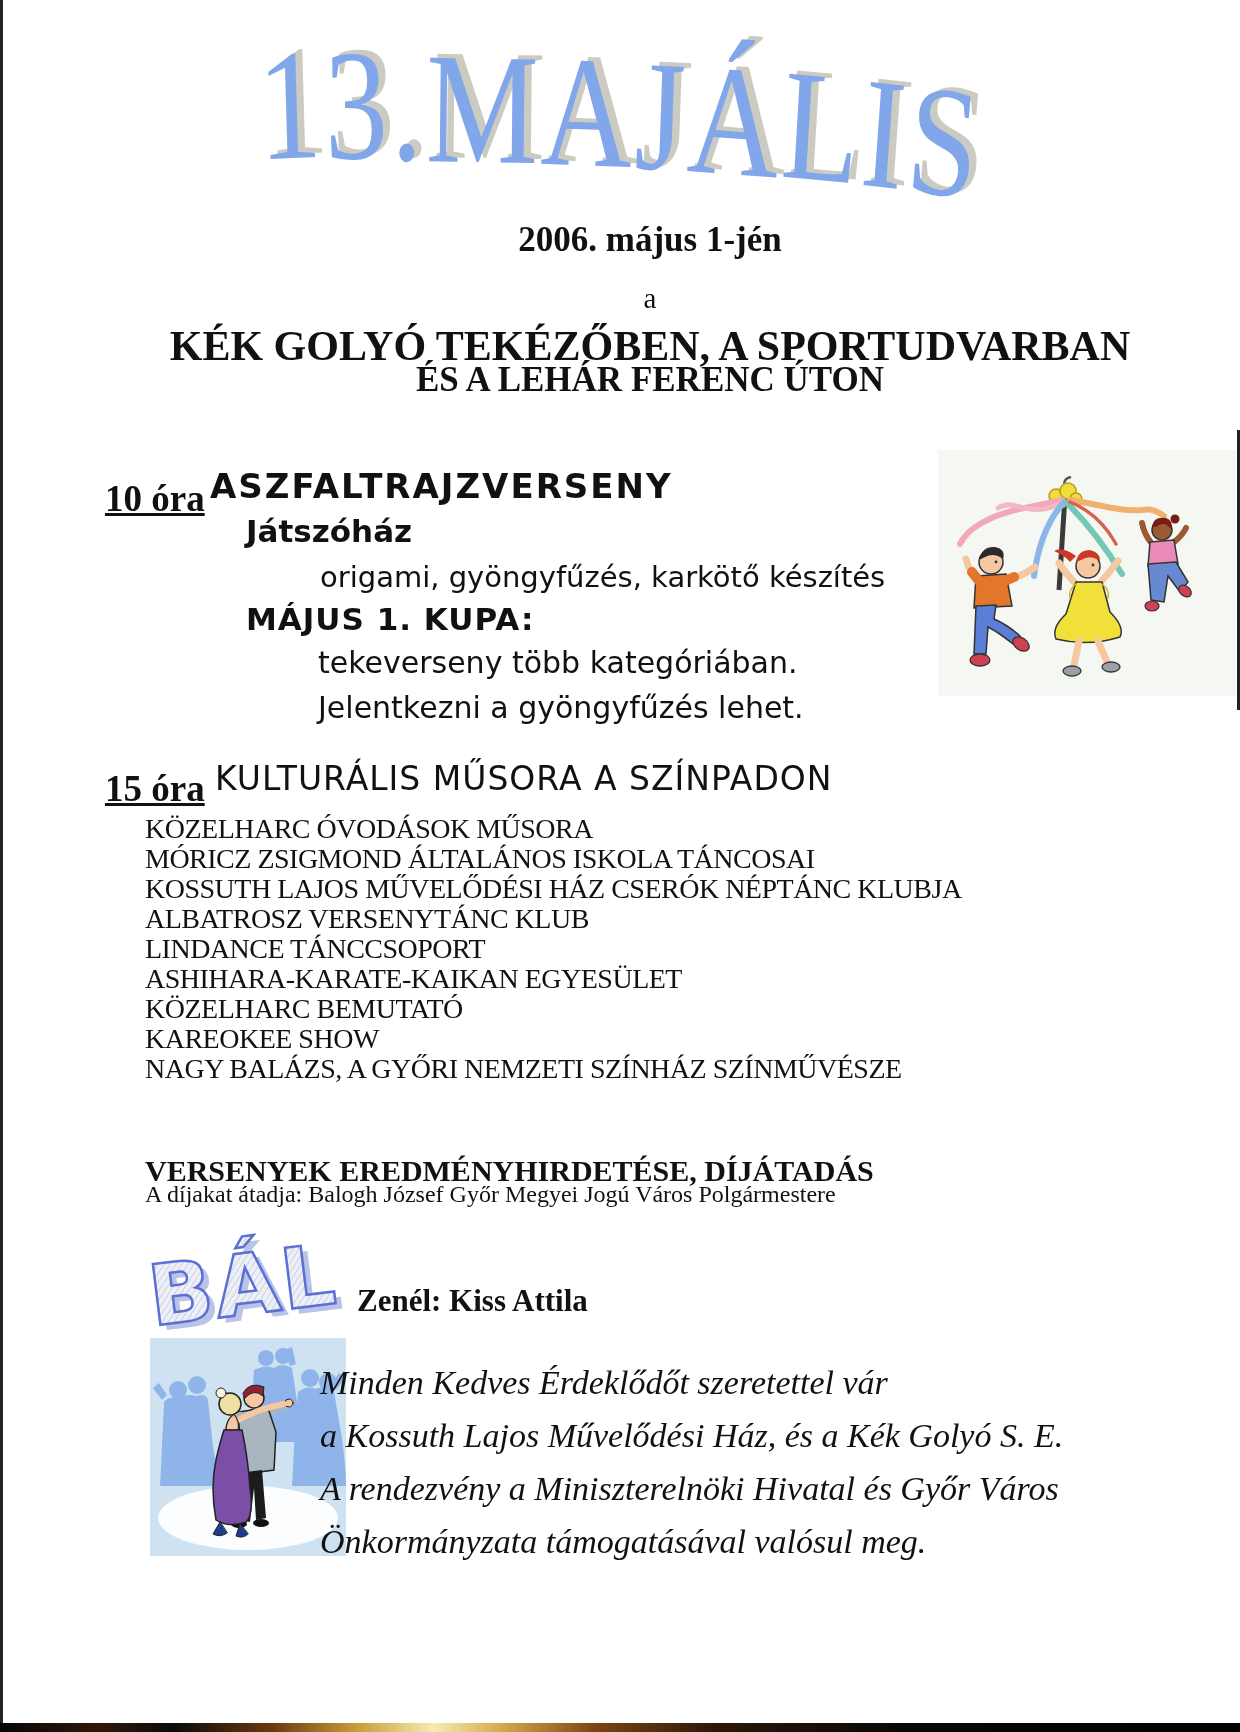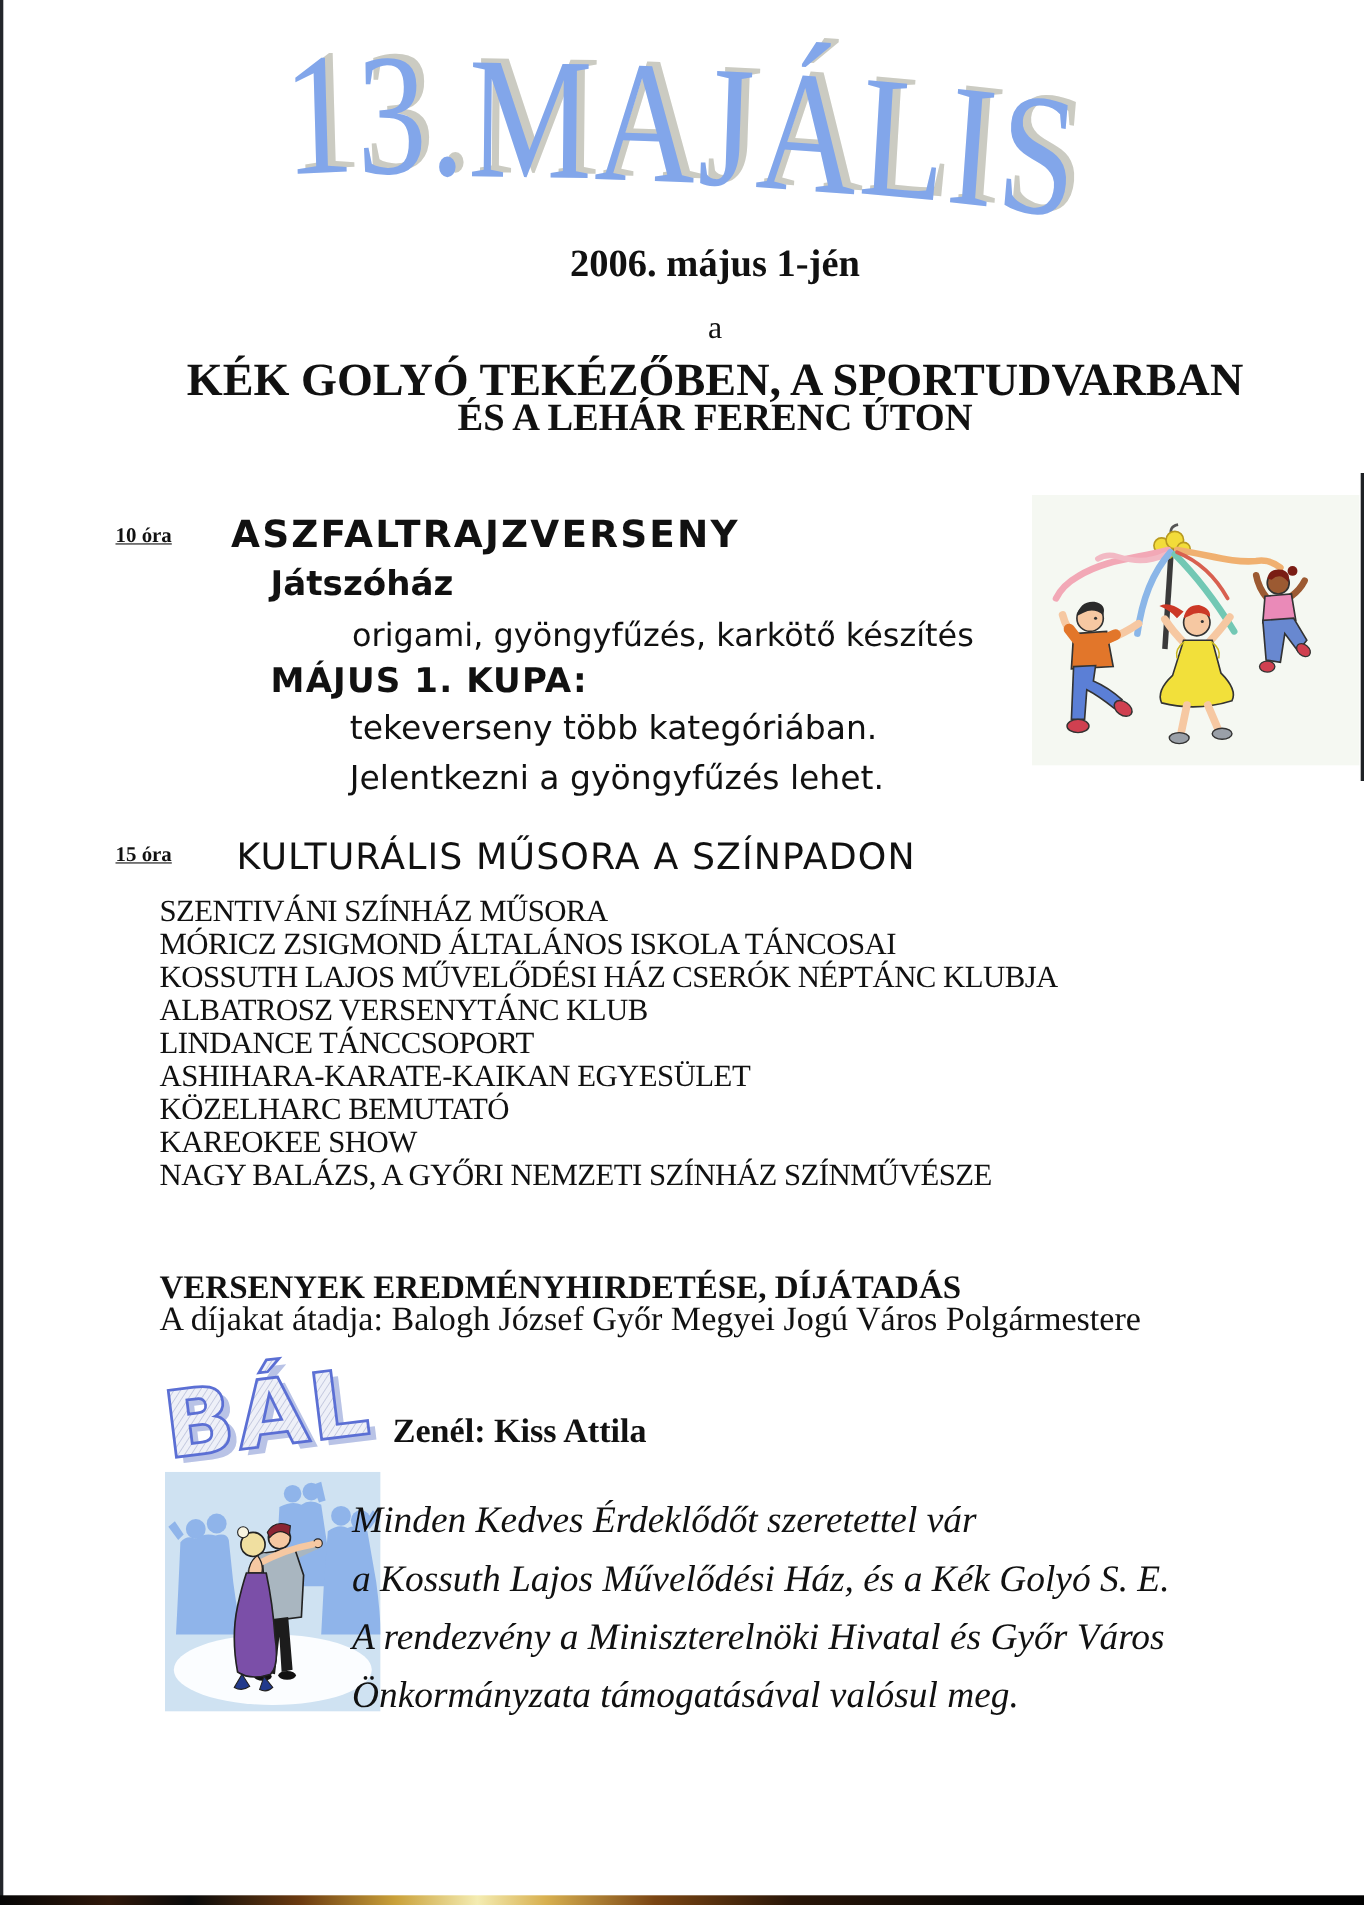--- a/index.html
+++ b/index.html
@@ -14,36 +14,36 @@
   .title-arc span{display:inline-block;text-shadow:9px -4px 0 #cbcbc2;}
 
   
   .hline{position:absolute;left:60px;width:1180px;text-align:center;}
   .date-line{top:220px;font-size:35px;font-weight:bold;}
   .article-a{top:282px;font-size:29px;}
   .venue1{top:322px;font-size:42px;font-weight:bold;}
   .venue2{top:360px;font-size:35px;font-weight:bold;}
 
   
-  .time-label{position:absolute;left:105px;font-size:19px;font-weight:bold;text-decoration:underline;}
+  .time-label{position:absolute;left:105px;font-size:37px;font-weight:bold;text-decoration:underline;}
   .t10{top:477px;} .t15{top:767px;}
   .comic{font-family:"DejaVu Sans",sans-serif;position:absolute;text-align:right;}
   .h-aszfalt{left:210px;top:466px;font-size:34px;font-weight:bold;letter-spacing:2px;}
   .h-jatszohaz{left:246px;top:513px;font-size:31px;font-weight:bold;}
   .t-origami{left:320px;top:560px;font-size:29px;}
   .h-kupa{left:246px;top:601px;font-size:31px;font-weight:bold;letter-spacing:1px;}
   .t-teke{left:318px;top:645px;font-size:30px;}
   .t-jelent{left:318px;top:690px;font-size:30px;}
   .h-kult{left:215px;top:759px;font-size:33px;letter-spacing:1px;}
 
   .program{position:absolute;left:145px;top:814px;font-size:28px;line-height:30px;letter-spacing:-.5px;}
   .program div{height:30px;white-space:nowrap;}
 
   .awards-title{position:absolute;left:145px;top:1154px;font-size:30px;font-weight:bold;font-family:Liberation Serif, serif;}
-  .awards-detail{position:absolute;left:145px;top:1181px;font-size:31px;}
+  .awards-detail{position:absolute;left:145px;top:1181px;font-size:24px;}
 
   .zenel{position:absolute;left:357px;top:1283px;font-size:31px;font-weight:bold;}
 
   .closing{position:absolute;left:320px;top:1356px;width:850px;text-align:left;
            font-style:italic;font-size:34px;line-height:53px;}
 
   
   .maypole{position:absolute;left:938px;top:450px;width:298px;height:246px;}
   .bal-wordart{position:absolute;left:128px;top:1230px;width:240px;height:125px;}
   .ballroom{position:absolute;left:150px;top:1338px;width:196px;height:218px;}
@@ -133,21 +133,21 @@
       <path d="M210,114 L238,112 L250,132 L242,142 L230,126 L226,152 L213,150 Z" fill="#6888d0" stroke="#333" stroke-width="1.5"></path>
       <ellipse cx="247" cy="141" rx="7" ry="5" fill="#d04050" stroke="#333" stroke-width="1.2" transform="rotate(40 247 141)"></ellipse>
       <ellipse cx="214" cy="156" rx="7" ry="5" fill="#d04050" stroke="#333" stroke-width="1.2"></ellipse>
     </g>
   </svg>
 
   <div class="time-label t15">15 óra</div>
   <div class="comic h-kult">KULTURÁLIS MŰSORA A SZÍNPADON</div>
 
   <div class="program">
-    <div>SZENTIVÁNI SZÍNHÁZ MŰSORA</div>
+    <div>KÖZELHARC ÓVODÁSOK MŰSORA</div>
     <div>MÓRICZ ZSIGMOND ÁLTALÁNOS ISKOLA TÁNCOSAI</div>
     <div>KOSSUTH LAJOS MŰVELŐDÉSI HÁZ CSERÓK NÉPTÁNC KLUBJA</div>
     <div>ALBATROSZ VERSENYTÁNC KLUB</div>
     <div>LINDANCE TÁNCCSOPORT</div>
     <div>ASHIHARA-KARATE-KAIKAN EGYESÜLET</div>
     <div>KÖZELHARC BEMUTATÓ</div>
     <div>KAREOKEE SHOW</div>
     <div>NAGY BALÁZS, A GYŐRI NEMZETI SZÍNHÁZ SZÍNMŰVÉSZE</div>
   </div>
 

